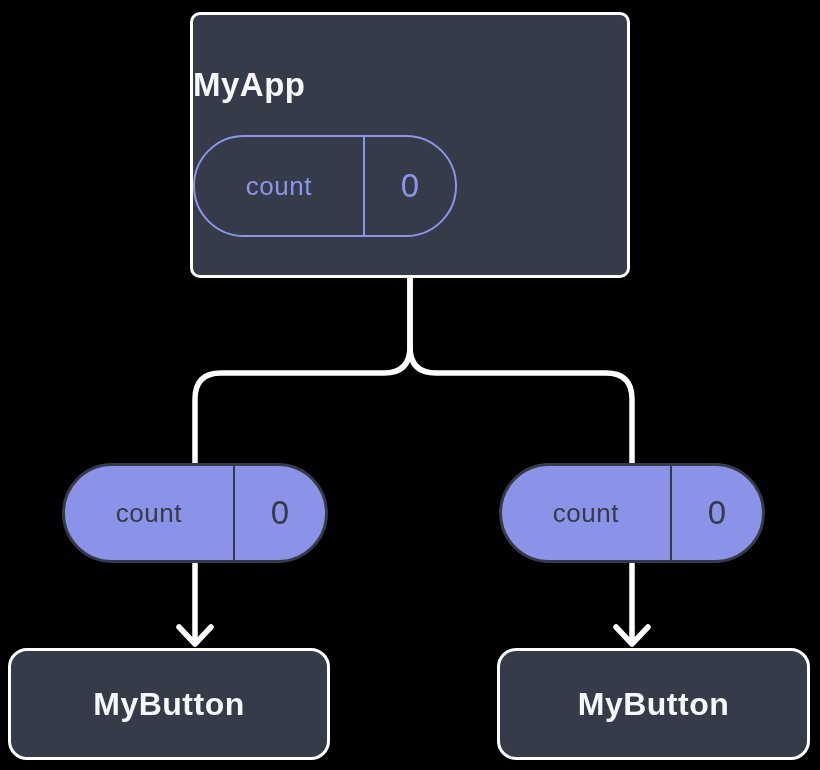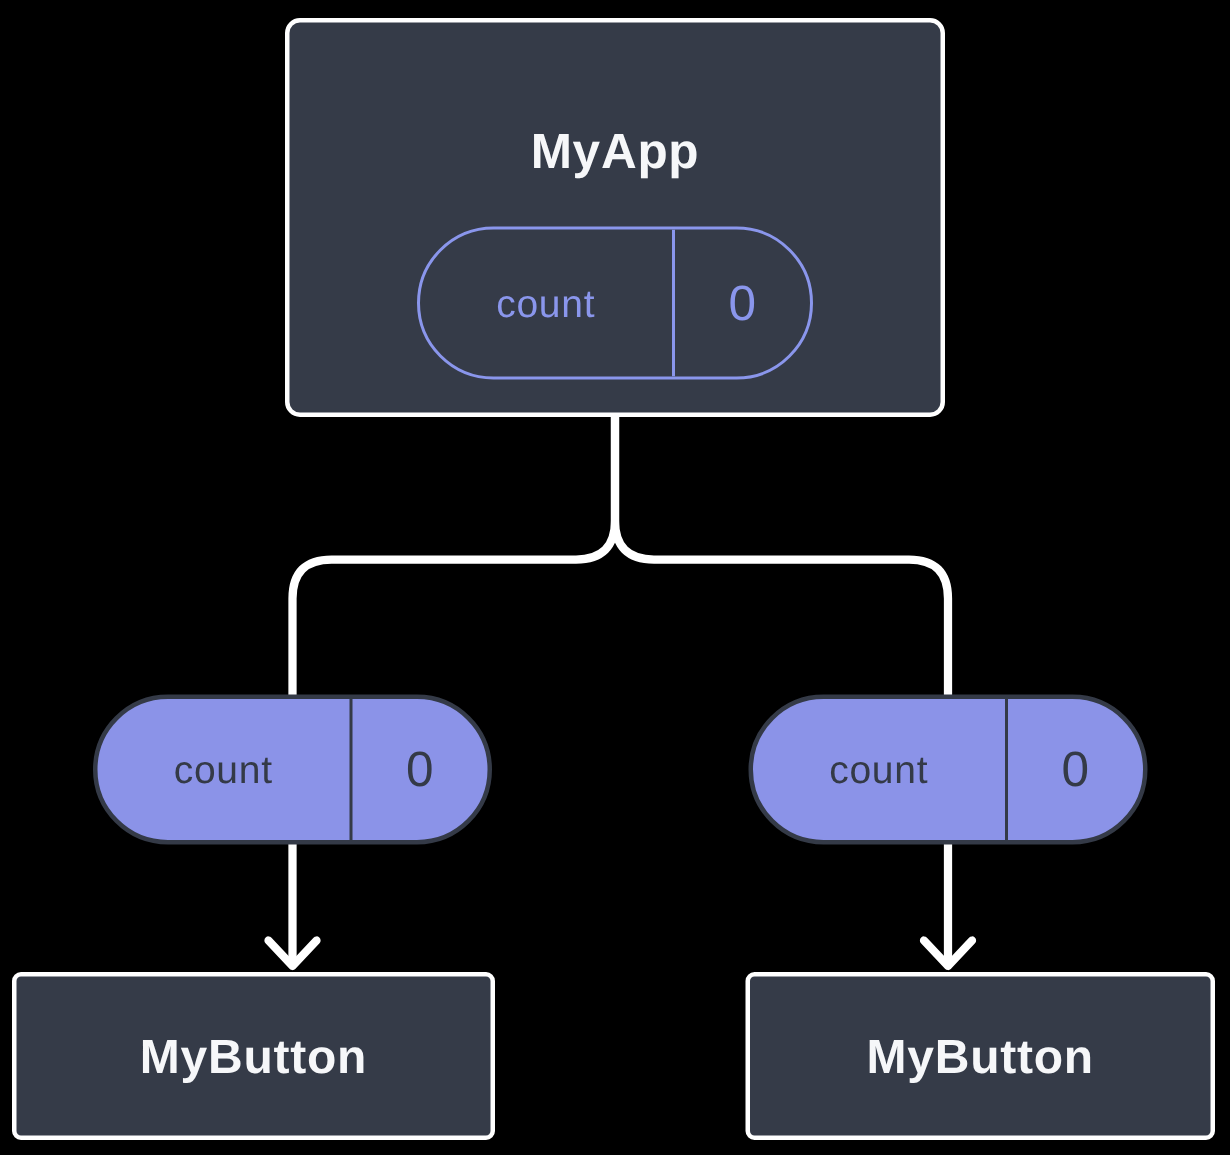--- a/index.html
+++ b/index.html
@@ -38,22 +38,21 @@
     position: absolute;
     background: var(--node-fill);
     border: 3px solid var(--node-border);
     border-radius: 10px;
     color: var(--node-text);
   }
   .node-root {
     left: 190px; top: 12px;
     width: 440px; height: 266px;
     display: flex; flex-direction: column;
-    align-items: center;
-    padding-top: 66px;
+    padding-top: 50px;
   }
   .node-title {
     font-size: 33px;
     font-weight: 700;
     line-height: 40px;
     color: var(--node-text);
     letter-spacing: 0.5px;
   }
   .node-root .pill { margin-top: 30px; }
   .pill {
@@ -86,21 +85,21 @@
     letter-spacing: 0.5px;
   }
   .pill-val {
     flex: 1 1 auto;
     display: flex; align-items: center; justify-content: center;
     font-size: 33px;
   }
   .node-child {
     width: 322px; height: 112px;
     display: flex; align-items: center; justify-content: center;
-    border-radius: 6px;
+    border-radius: 19px;
   }
   .node-child .node-title { font-size: 32px; }
   .node-child-left  { left: 8px;   top: 648px; }
   .node-child-right { left: 497px; top: 648px; width: 313px; }
 </style>
 </head>
 <body>
 
 <div class="canvas">
 

